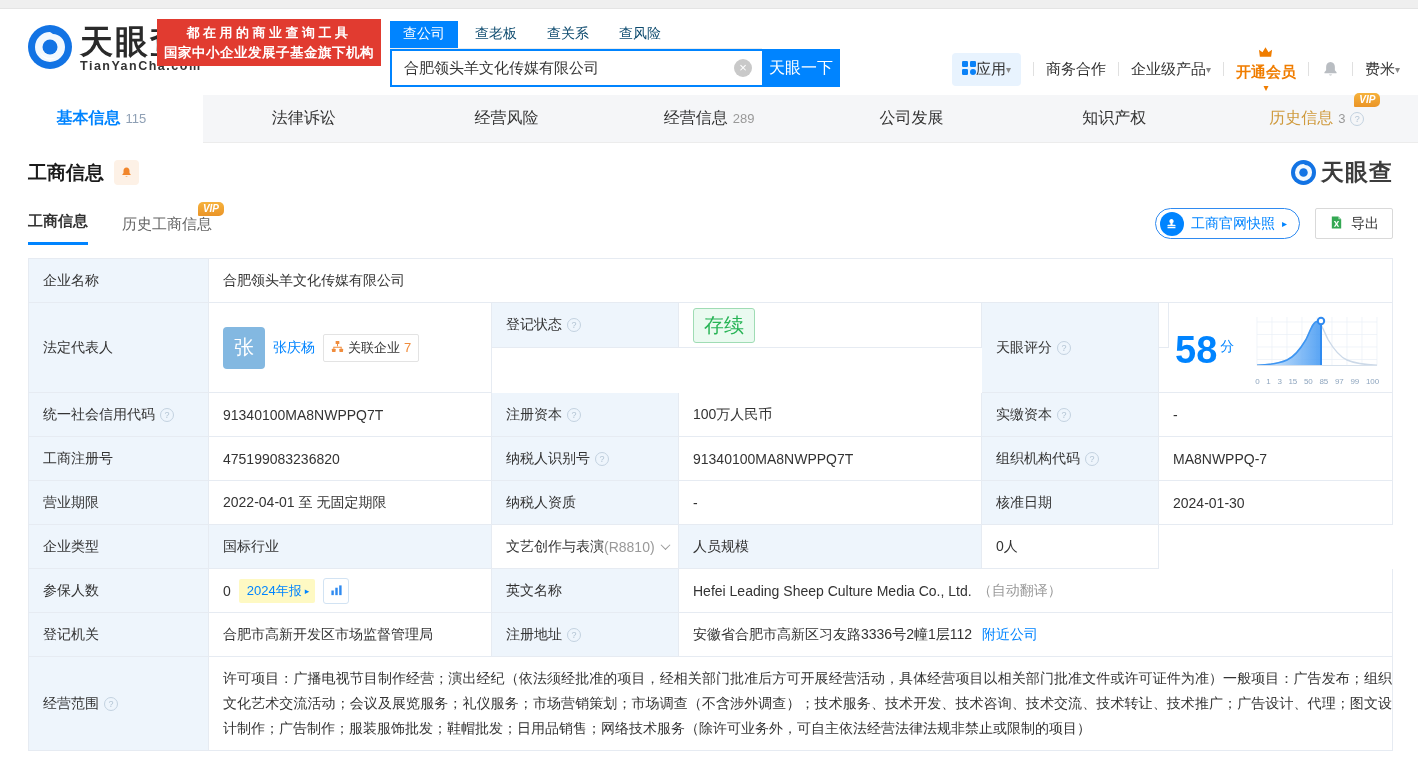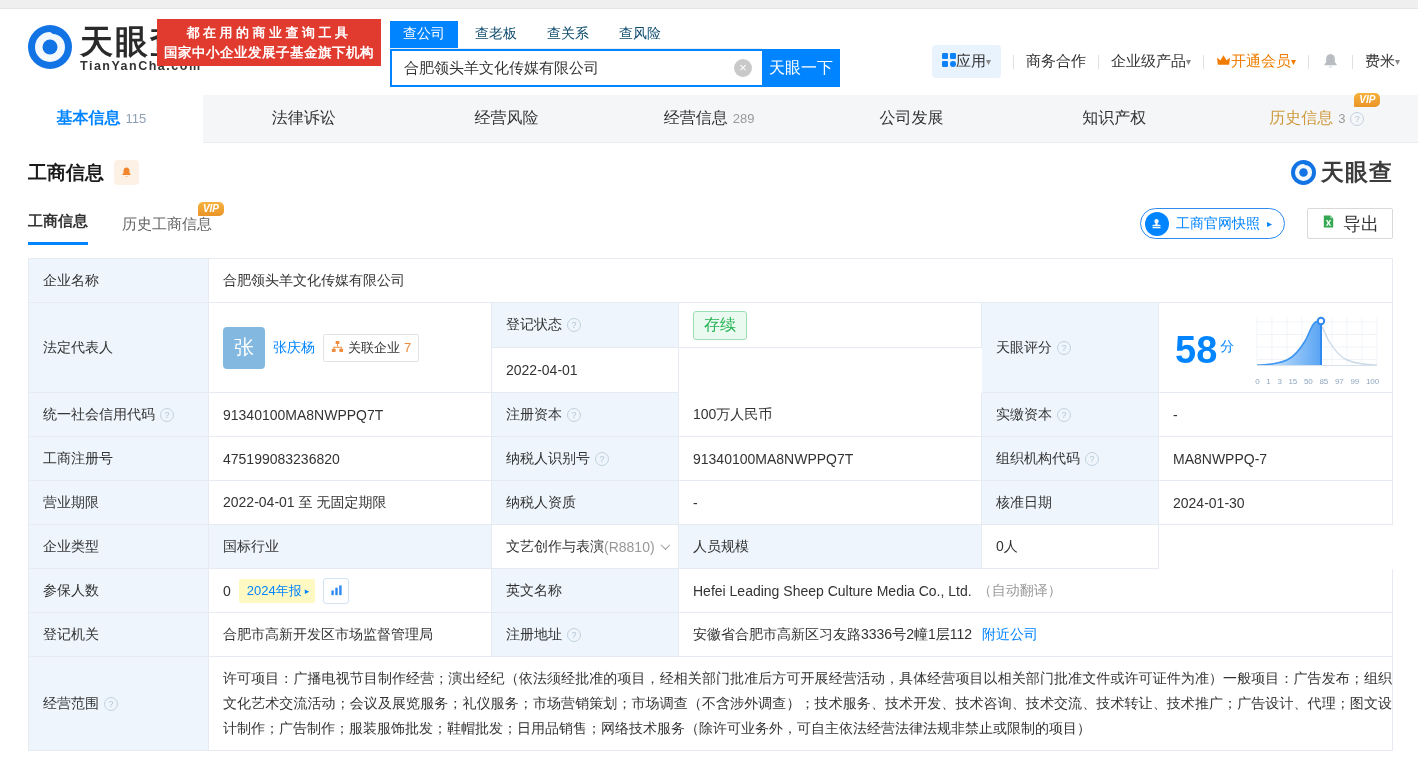--- a/index.html
+++ b/index.html
@@ -30,21 +30,21 @@
                 font-family:"Liberation Sans","DejaVu Sans",sans-serif;}
   .clearbtn{position:absolute;right:10px;top:10px;width:18px;height:18px;border-radius:50%;
             background:#c9c9c9;color:#fff;font-size:13px;line-height:17px;text-align:center;cursor:pointer;}
   .sbtn{width:78px;height:38px;background:var(--blue);color:#fff;font-size:16px;border:none;
         cursor:pointer;font-family:inherit;}
   .topmenu{position:absolute;right:18px;top:36px;display:flex;align-items:center;font-size:15px;color:#333;}
   .menu-item{display:flex;align-items:center;cursor:pointer;white-space:nowrap;}
   .chip{background:#e8f3fe;border-radius:4px;padding:7px 10px;}
   .sep{width:1px;height:14px;background:#e0e0e0;margin:0 12px;}
   .dropcaret{font-size:10px;color:#888;}
-  .vip-link{color:var(--orange);font-weight:400;}
+  .vip-link{color:var(--orange);font-weight:700;flex-direction:column;}
   .vip-link .dropcaret{color:var(--orange);}
   
   .mainnav{display:flex;height:48px;background:#f5f6f8;border-bottom:1px solid #ececec;}
   .navtab{flex:1;display:flex;align-items:center;justify-content:center;font-size:16px;color:#333;cursor:pointer;}
   .navtab.active{background:#fff;color:var(--blue);font-weight:700;border-bottom:1px solid #fff;margin-bottom:-1px;}
   .navtab-inner{position:relative;display:flex;align-items:center;gap:5px;}
   .navcount{font-size:13px;color:#8fa0b5;font-weight:400;}
   .navcount:empty{display:none;}
   .navtab .gray-count{color:#999;}
   .navtab.gold{color:var(--gold);}
@@ -60,50 +60,50 @@
   .bellchip{width:25px;height:25px;background:#fdf1e6;border-radius:4px;display:flex;align-items:center;
             justify-content:center;cursor:pointer;}
   .watermark{display:flex;align-items:center;gap:5px;}
   .watermark .wm-text{font-size:23px;font-weight:700;color:#3c3c3c;letter-spacing:1px;}
   
   .subrow{display:flex;align-items:flex-end;margin:20px 25px 0 28px;}
   .subtabs{display:flex;gap:34px;align-items:flex-end;}
   .subtab{font-size:15px;color:#666;padding-bottom:11px;cursor:pointer;position:relative;white-space:nowrap;}
   .subtab.active{color:#333;font-weight:700;border-bottom:3px solid var(--blue);}
   .subtab .vip-abs{top:-13px;right:-12px;}
-  .subbtns{margin-left:auto;display:flex;gap:22px;align-items:center;padding-bottom:6px;}
+  .subbtns{margin-left:auto;display:flex;gap:15px;align-items:center;padding-bottom:6px;}
   .snapbtn{height:31px;border:1px solid var(--blue2);border-radius:16px;color:var(--blue);
            display:flex;align-items:center;gap:7px;padding:0 12px 0 4px;font-size:14px;background:#fff;cursor:pointer;}
   .snapcircle{width:24px;height:24px;border-radius:50%;background:var(--blue);display:flex;
               align-items:center;justify-content:center;}
   .snaparrow{font-size:10px;}
   .exportbtn{height:31px;border:1px solid #d9d9d9;border-radius:2px;display:flex;align-items:center;
-             gap:7px;padding:0 13px;font-size:18px;color:#333;background:#fff;cursor:pointer;}
+             gap:7px;padding:0 13px;font-size:14px;color:#333;background:#fff;cursor:pointer;}
   
   .tbl{margin:13px 25px 0 28px;width:1365px;border-left:1px solid var(--bd);border-top:1px solid var(--bd);
        font-size:14px;}
   .trow{display:grid;grid-template-columns:180px 283px 187px 303px 177px 1fr;}
   .trow2{display:grid;grid-template-columns:180px 283px 490px 177px 1fr;}
   .cell{border-right:1px solid var(--bd);border-bottom:1px solid var(--bd);display:flex;
         align-items:center;padding-left:14px;min-height:44px;}
   .lbl{background:var(--labelbg);gap:5px;color:#333;}
   .h44{height:44px;} .h90{height:90px;} 
-  .inner2{display:flex;flex-direction:column;}
+  .inner2{display:flex;flex-direction:row;}
   .inner-row{display:grid;grid-template-columns:187px 303px;height:45px;}
   .inner-row .cell{height:45px;}
   .span26{grid-column:2/7;}
   .span47{grid-column:4/7;}
   .avatar{width:42px;height:42px;border-radius:4px;background:#83b8e1;color:#fff;font-size:20px;
           display:flex;align-items:center;justify-content:center;cursor:pointer;flex:0 0 auto;}
   .bluelink{color:var(--blue);cursor:pointer;}
   .rel-badge{display:flex;align-items:center;gap:4px;border:1px solid #e3e3e3;border-radius:2px;
              padding:4px 7px;font-size:13px;margin-left:8px;cursor:pointer;background:#fff;}
   .rel-badge .cnt{color:#f08c3c;}
   .status-badge{background:#eafaf0;border:1px solid #9fdcb4;color:#28b456;padding:3px 10px;
-                border-radius:3px;font-size:16px;}
+                border-radius:3px;font-size:20px;}
   .score-cell{gap:16px;padding-left:16px;}
   .score-num{color:var(--blue);font-weight:700;font-size:38px;line-height:38px;display:flex;align-items:flex-end;}
   .score-unit{font-size:14px;font-weight:400;margin:0 0 4px 3px;}
   .chartbox{width:134px;}
   .ticks{display:flex;justify-content:space-between;width:124px;margin:-1px 0 0 5px;font-size:8px;color:#8fa6bf;}
   .graytxt{color:#999;}
   .chev{display:inline-block;width:7px;height:7px;border-right:1.5px solid #999;border-bottom:1.5px solid #999;
         transform:rotate(45deg) translate(-1px,-1px);margin-left:7px;cursor:pointer;}
   .report-chip{background:#fef9c3;color:var(--blue);font-size:13px;border-radius:2px;padding:3px 6px 3px 8px;
                margin-left:8px;display:flex;align-items:center;gap:3px;cursor:pointer;}

